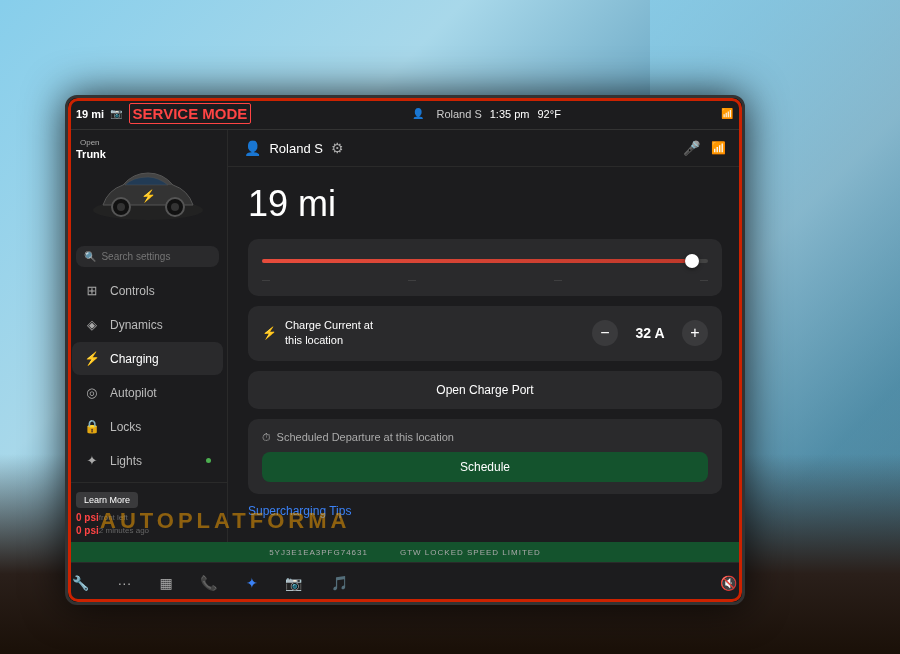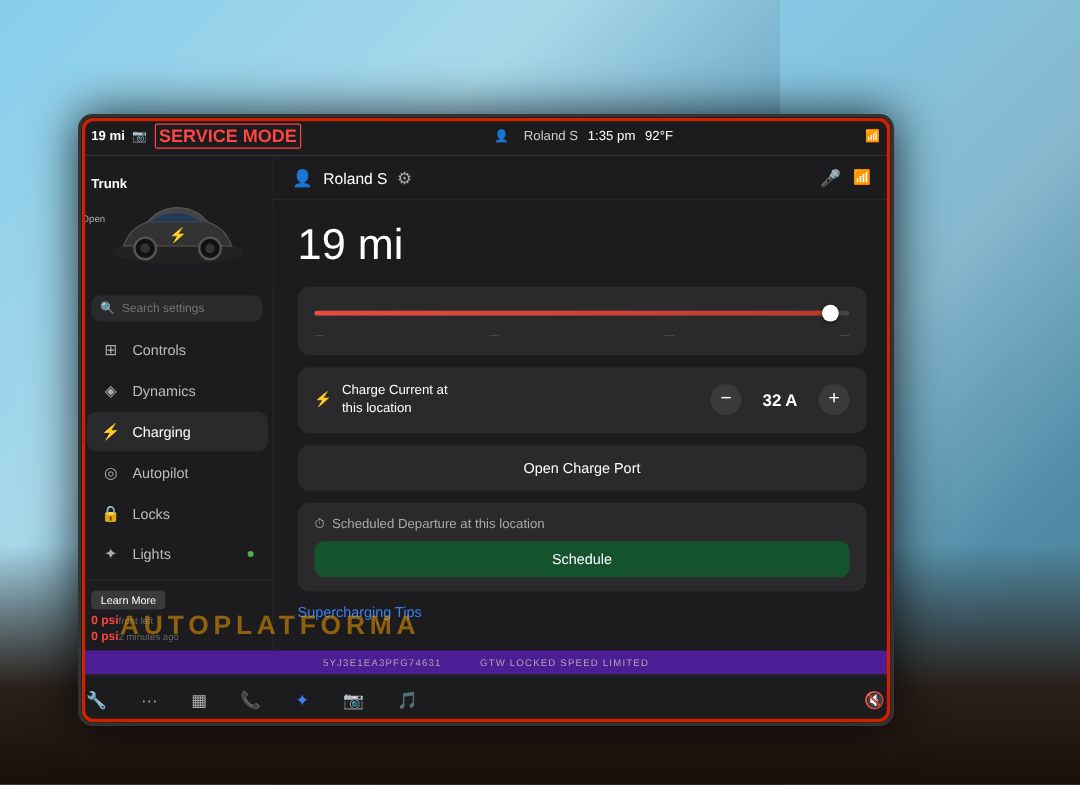--- a/index.html
+++ b/index.html
@@ -142,22 +142,21 @@
       justify-content: center;
       padding: 8px;
       position: relative;
     }
 
     .open-trunk-label {
       font-size: 8px;
       color: #aaa;
       position: absolute;
       top: 8px;
-      left: 0;
-      margin-top: 40px;
+      left: 12px;
     }
 
     .trunk-label {
       font-size: 11px;
       color: #fff;
       font-weight: 600;
       position: absolute;
       top: 18px;
       left: 8px;
     }
@@ -569,21 +568,21 @@
       color: #4CAF50;
     }
 
     .taskbar-icon.blue {
       color: #3b82f6;
     }
 
     
     .vin-bar {
       height: 20px;
-      background: #4c1d95;
+      background: #14532d;
       display: flex;
       align-items: center;
       justify-content: center;
       gap: 32px;
     }
 
     .vin-text {
       color: #aaa;
       font-size: 8px;
       letter-spacing: 1px;

